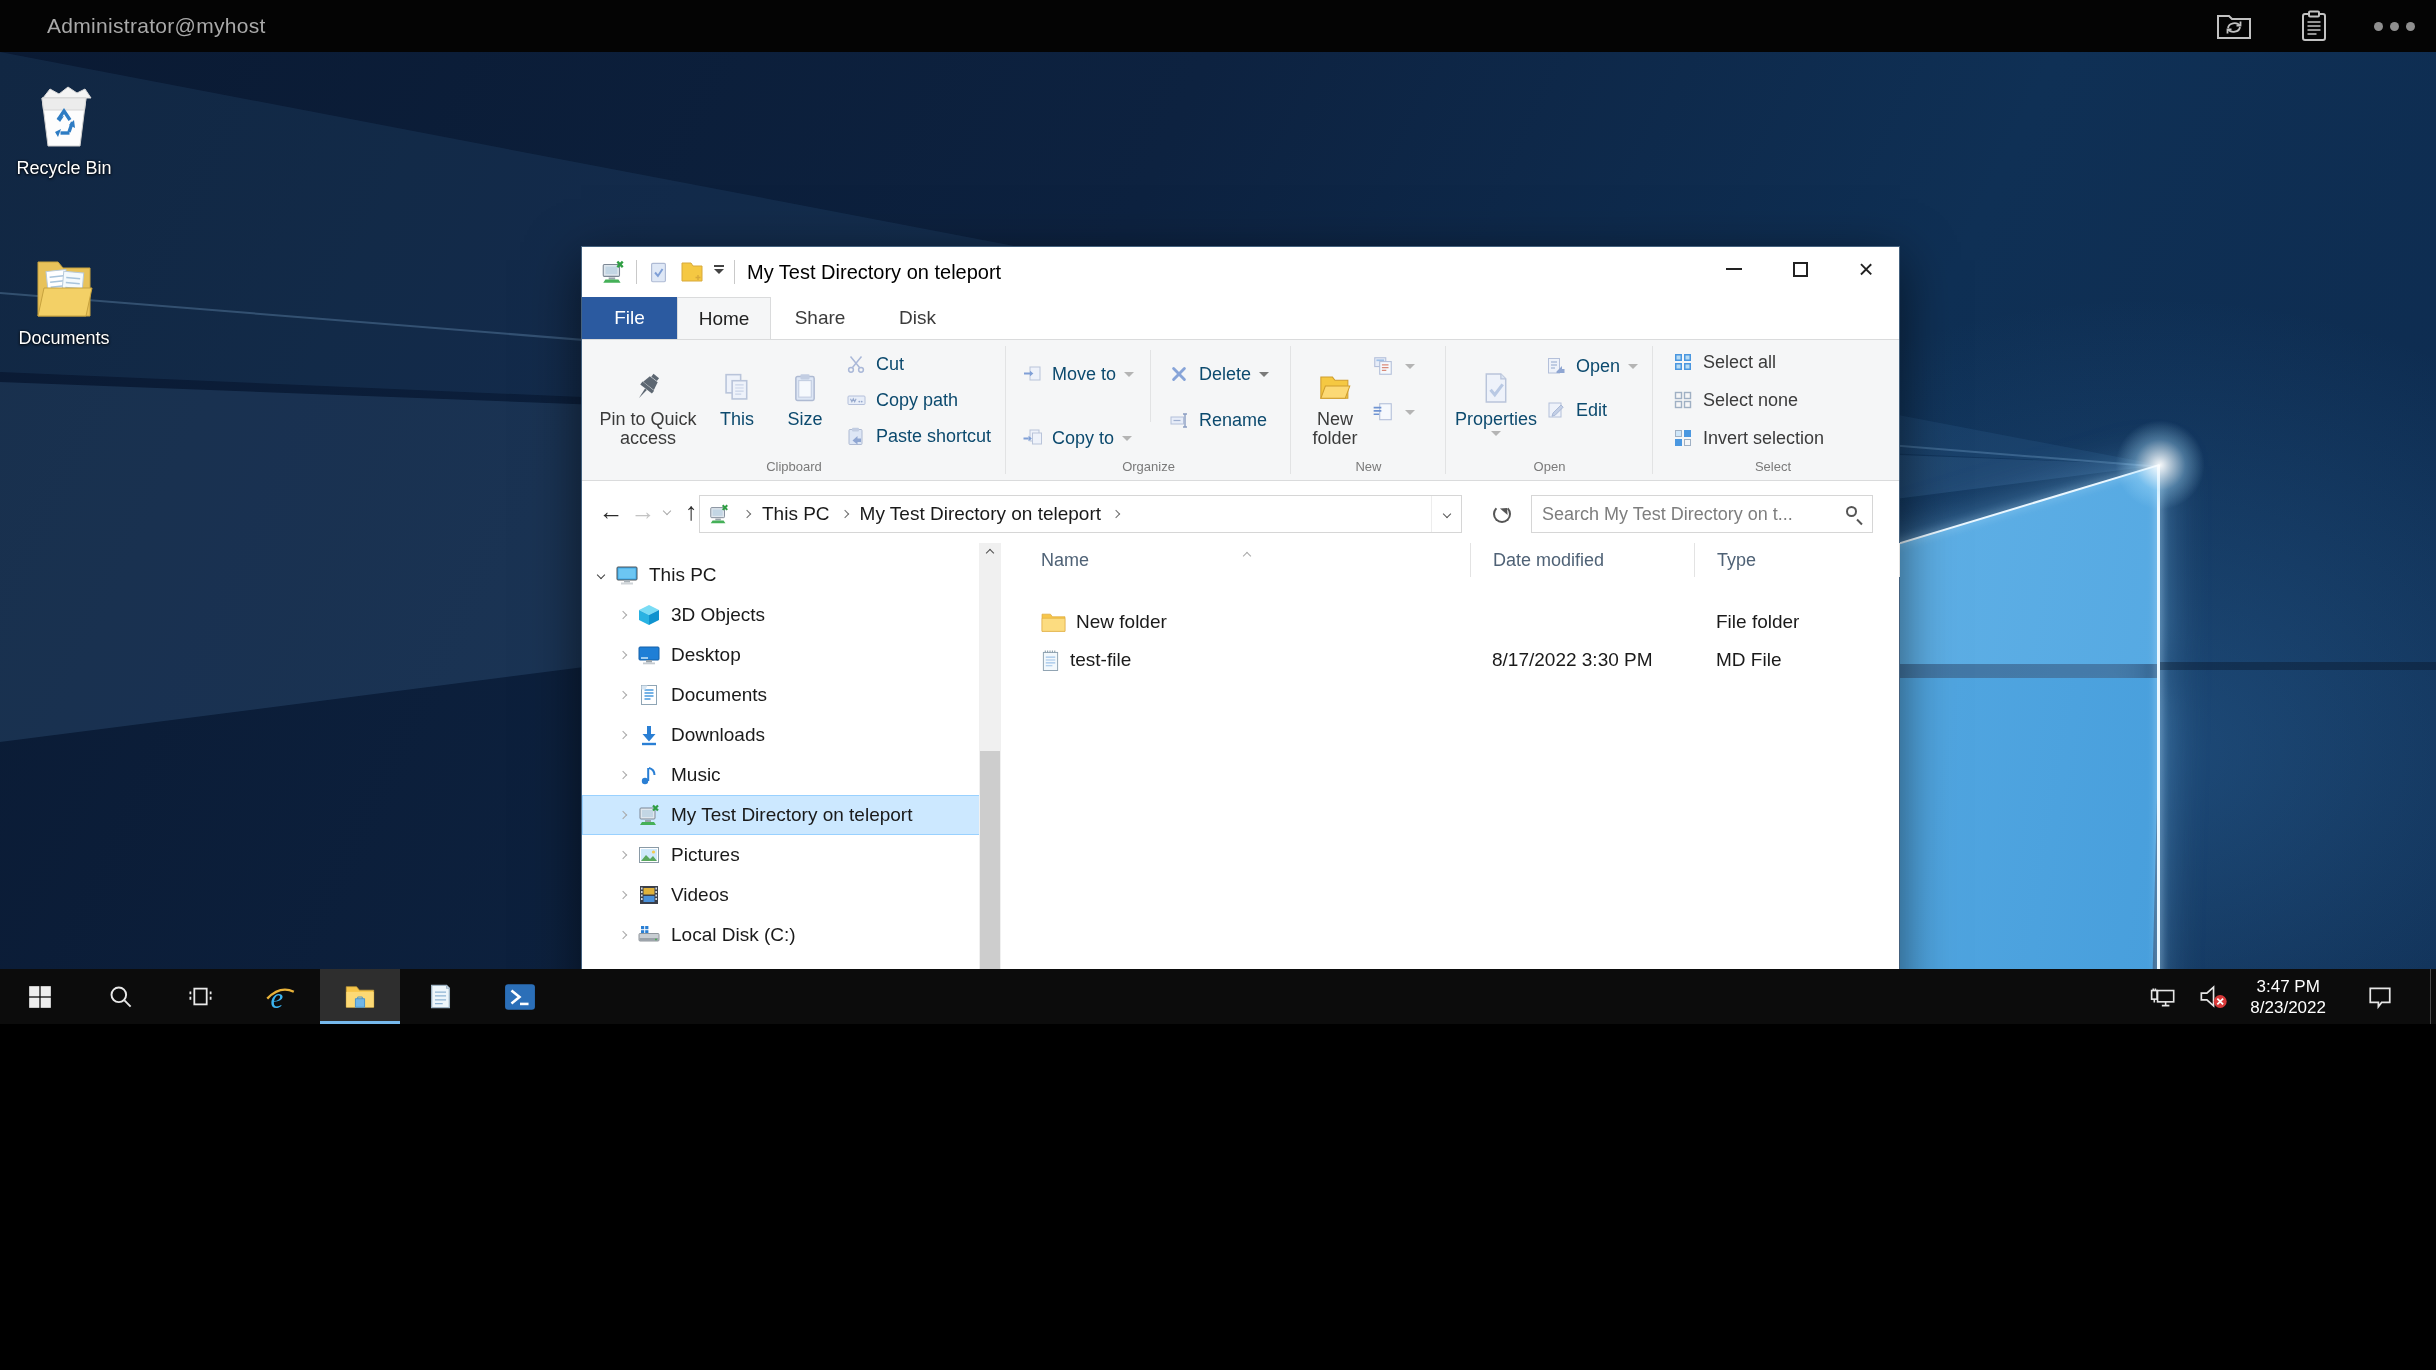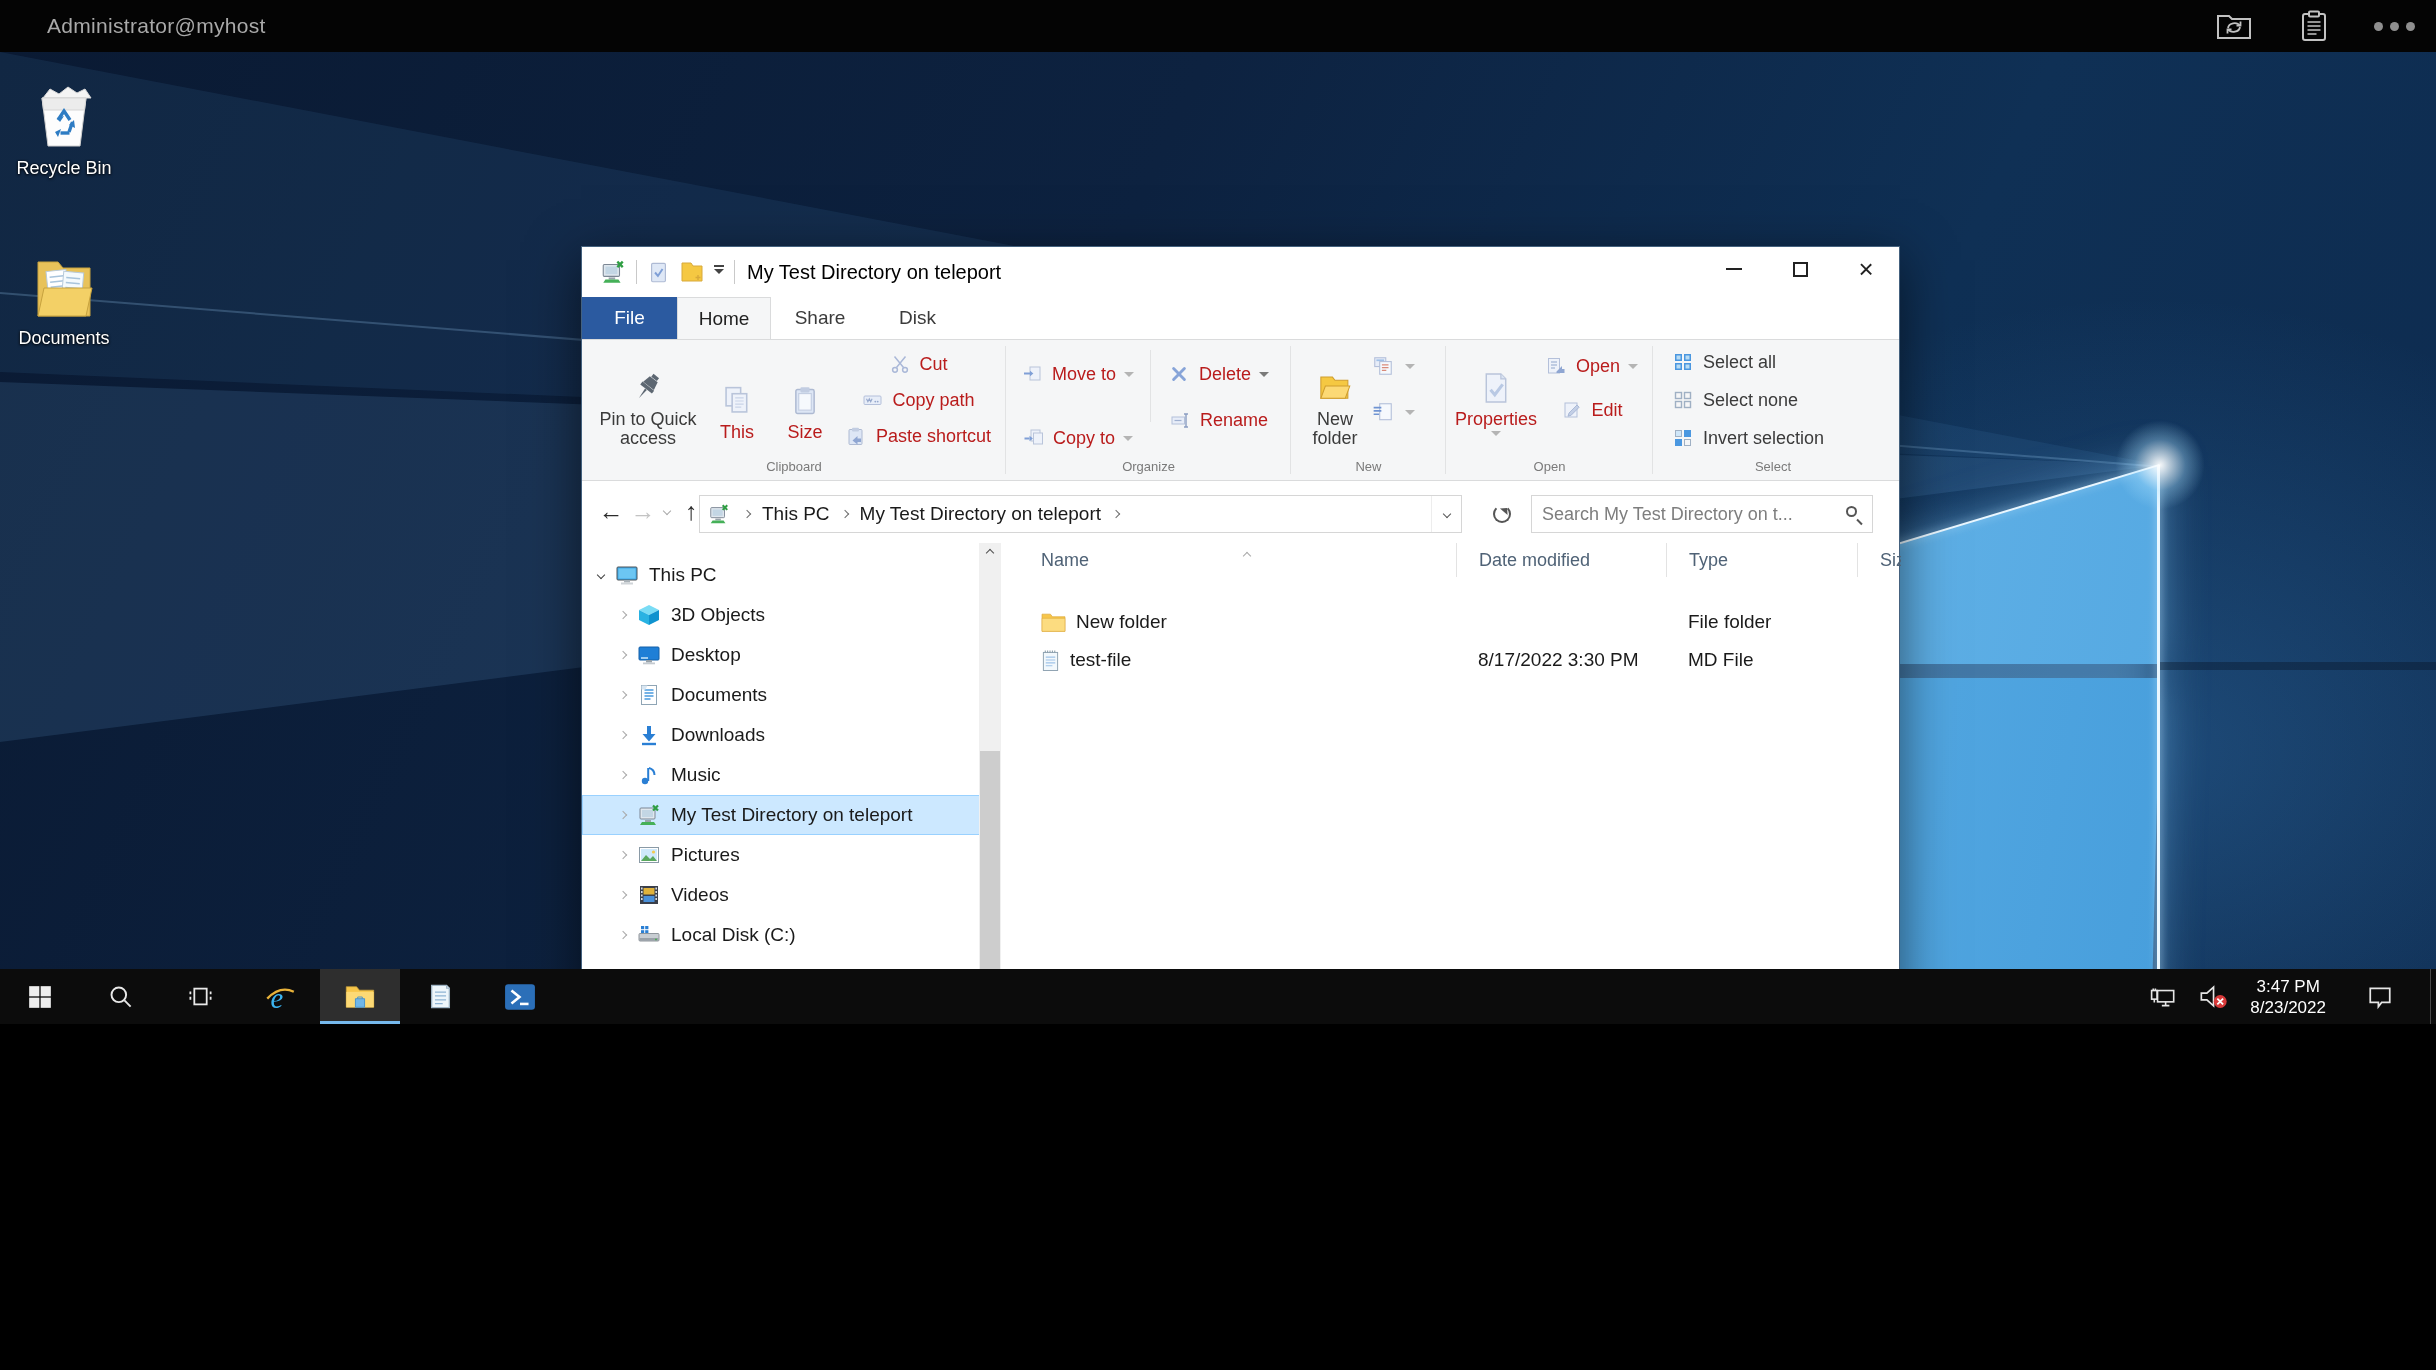--- a/index.html
+++ b/index.html
@@ -63,21 +63,21 @@
 
 .ribbon { position:absolute; left:0; top:92px; width:100%; height:142px; background:#f5f6f7; border-top:1px solid #dadbdc; border-bottom:1px solid #dadbdc; display:flex; }
 .rgroup { position:relative; height:100%; }
 .rgroup .gdiv { position:absolute; right:0; top:6px; bottom:6px; width:1px; background:#e2e3e4; }
 .glabel { position:absolute; bottom:6px; left:0; width:100%; text-align:center; font-size:13px; color:#7a7a7a; }
 .bigbtn { display:inline-flex; flex-direction:column; align-items:center; vertical-align:top; margin-top:8px; cursor:pointer; }
 .bigbtn .bicon { height:58px; display:flex; align-items:flex-end; justify-content:center; }
 .bigbtn .blabel { margin-top:4px; font-size:18px; line-height:19px; text-align:center; color:#3b3b3b; }
 .smallcol { display:inline-flex; flex-direction:column; vertical-align:top; }
 .smallbtn { display:flex; align-items:center; gap:8px; height:36px; padding:0 6px; font-size:18px; color:#3b3b3b; cursor:pointer; white-space:nowrap; }
-.dis, .smallbtn.dis, .bigbtn.dis .blabel { color:#b91c1c;justify-content:center; }
+.dis, .smallbtn.dis, .bigbtn.dis .blabel { color:#0c4a6e; }
 .dd { width:0; height:0; border:5px solid transparent; border-top-color:#6a6a6a; margin-top:5px; display:inline-block; }
 .dd.ddis { border-top-color:#b4b4b4; }
 .icol { width:24px; display:flex; justify-content:center; }
 
 
 .addr-row { position:absolute; left:0; top:234px; width:100%; height:62px; background:#fff; }
 .navbtn { position:absolute; top:12px; width:34px; height:36px; display:flex; align-items:center; justify-content:center; font-size:25px; cursor:pointer; }
 .addr-box { position:absolute; left:117px; top:14px; width:763px; height:38px; border:1px solid #d6d6d6; background:#fff; display:flex; align-items:center; }
 .crumb { display:flex; align-items:center; gap:4px; padding-left:8px; font-size:19px; color:#1a1a1a; }
 .crumb .ccv { margin:0 8px; }
@@ -109,21 +109,21 @@
 .trow .nico { width:30px; display:flex; justify-content:center; margin-right:7px; }
 .trow.d0 { padding-left:8px; }
 .trow.d1 { padding-left:30px; }
 .trow.sel { background:#cce8ff; box-shadow:inset 0 0 0 1px #99d1ff; }
 .trow.gap { margin-top:12px; }
 .vscroll { position:absolute; right:0; top:0; width:22px; height:100%; background:#f0f0f0; }
 .varrow { position:absolute; left:0; width:22px; height:19px; display:flex; align-items:center; justify-content:center; cursor:pointer; }
 .vthumb { position:absolute; left:1px; width:20px; background:#cdcdcd; cursor:pointer; }
 
 .filepane { position:absolute; left:419px; top:0; width:900px; height:100%; overflow:hidden; }
-.fgrid { display:grid; grid-template-columns:455px 210px 191px 1fr; align-items:center; }
+.fgrid { display:grid; grid-template-columns:455px 210px 191px 1fr; align-items:center;gap:14px; }
 .fhead { height:34px; font-size:18px; color:#4f6276; position:relative; }
 .fhead > div { height:34px; display:flex; align-items:center; cursor:pointer; }
 .fhead .hc1 { padding-left:40px; }
 .fhead .hc2, .fhead .hc3, .fhead .hc4 { border-left:1px solid #e3e3e3; padding-left:22px; }
 .sortmark { position:absolute; left:243px; top:0px; }
 .frow { height:38px; font-size:19px; color:#1a1a1a; }
 .frow .fc1 { display:flex; align-items:center; padding-left:40px; gap:10px; cursor:default; }
 .frow > div { overflow:hidden; white-space:nowrap; }
 .frow .fc2, .frow .fc3 { padding-left:22px; }
 .hscroll { position:absolute; left:8px; right:0; bottom:6px; height:22px; background:#f0f0f0; }

